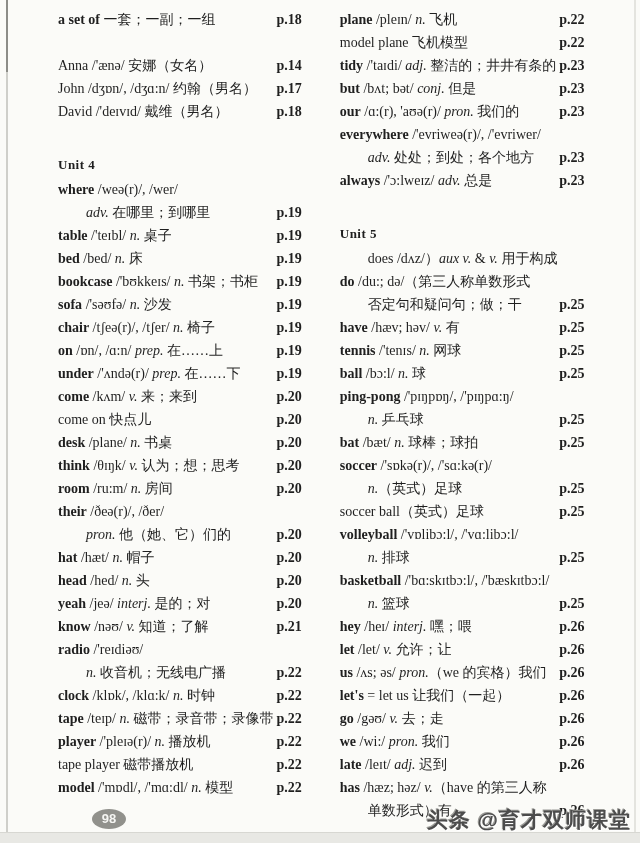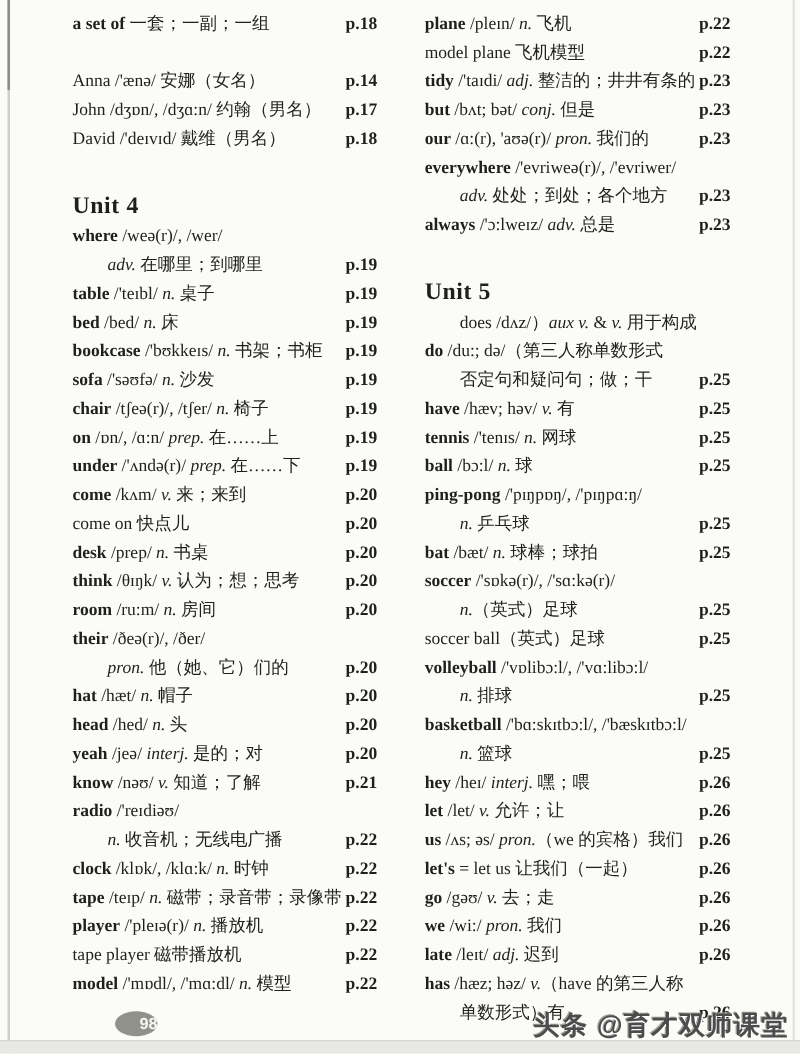--- a/index.html
+++ b/index.html
@@ -24,35 +24,35 @@
   }
   .col { width:245px; display:flex; flex-direction:column; }
   .row {
     display:flex; align-items:baseline;
     height:23px; line-height:23px;
     font-size:14px; white-space:nowrap;
   }
   .row.gap { height:23px; }
   .row.heading {
     height:32px; line-height:38px;
-    font-size:19px; font-weight:bold; letter-spacing:0.5px;
+    font-size:13px; font-weight:bold; letter-spacing:0.5px;
   }
   .row.indent { padding-left:28px; }
   .seg-b { font-weight:bold; }
   .seg-i { font-style:italic; }
   .txt { overflow:visible; }
   .pg { margin-left:auto; padding-left:3px;font-weight:bold; }
   .badge {
     position:absolute; left:92px; top:809px;
     width:34px; height:20px;
     background:#91918c; border-radius:50%;
     color:#f6f6f3;
     font-family:"Liberation Sans",sans-serif;
     font-weight:bold; font-size:13px;
-    text-align:right; line-height:20px;
+    text-align:center; line-height:20px;
   }
   .watermark {
     position:absolute; right:9px; top:806px;
     font-family:"Liberation Sans",sans-serif;
     font-weight:bold; font-size:21px; letter-spacing:1px;
     color:#4c4c4c;
     text-shadow:1px 1px 0 #ffffff, -1px -1px 0 #9c9c98;
   }
 </style>
 </head>
@@ -120,21 +120,21 @@
       </div>
       <div class="row entry">
         <span class="txt"><span class="seg-b">come</span><span class="seg-n"> /kʌm/ </span><span class="seg-i">v.</span><span class="seg-n"> 来；来到</span></span>
         <span class="pg">p.20</span>
       </div>
       <div class="row entry">
         <span class="txt"><span class="seg-n">come on 快点儿</span></span>
         <span class="pg">p.20</span>
       </div>
       <div class="row entry">
-        <span class="txt"><span class="seg-b">desk</span><span class="seg-n"> /prep/ </span><span class="seg-i">n.</span><span class="seg-n"> 书桌</span></span>
+        <span class="txt"><span class="seg-b">desk</span><span class="seg-n"> /plane/ </span><span class="seg-i">n.</span><span class="seg-n"> 书桌</span></span>
         <span class="pg">p.20</span>
       </div>
       <div class="row entry">
         <span class="txt"><span class="seg-b">think</span><span class="seg-n"> /θɪŋk/ </span><span class="seg-i">v.</span><span class="seg-n"> 认为；想；思考</span></span>
         <span class="pg">p.20</span>
       </div>
       <div class="row entry">
         <span class="txt"><span class="seg-b">room</span><span class="seg-n"> /ru:m/ </span><span class="seg-i">n.</span><span class="seg-n"> 房间</span></span>
         <span class="pg">p.20</span>
       </div>

